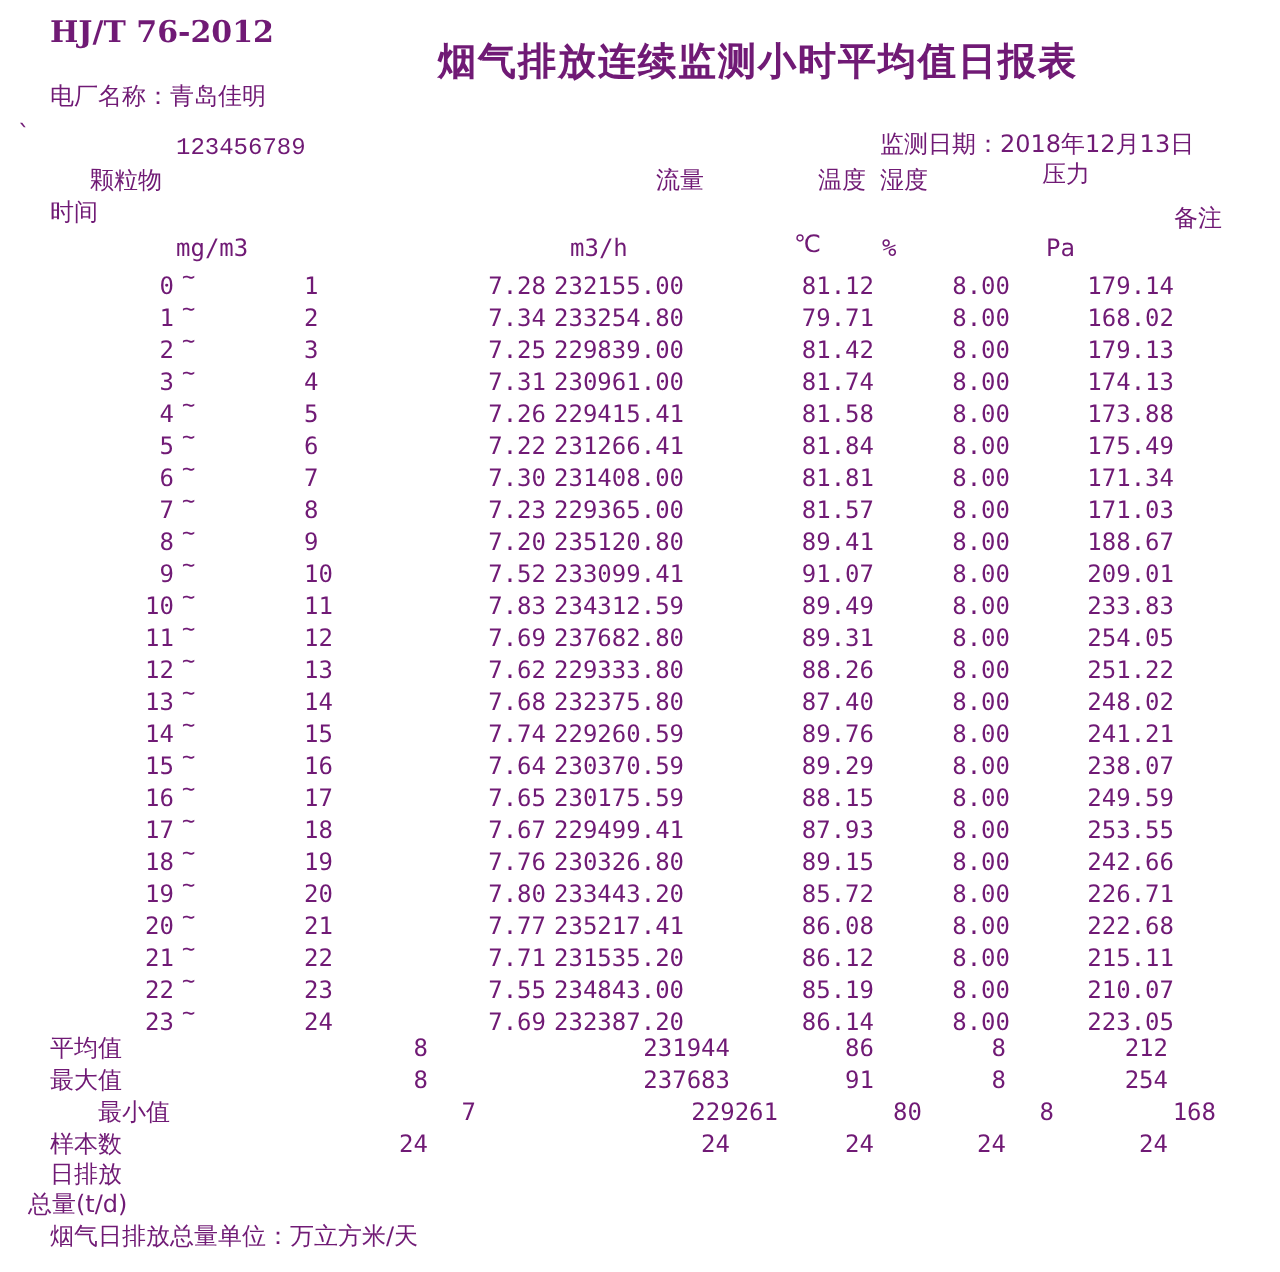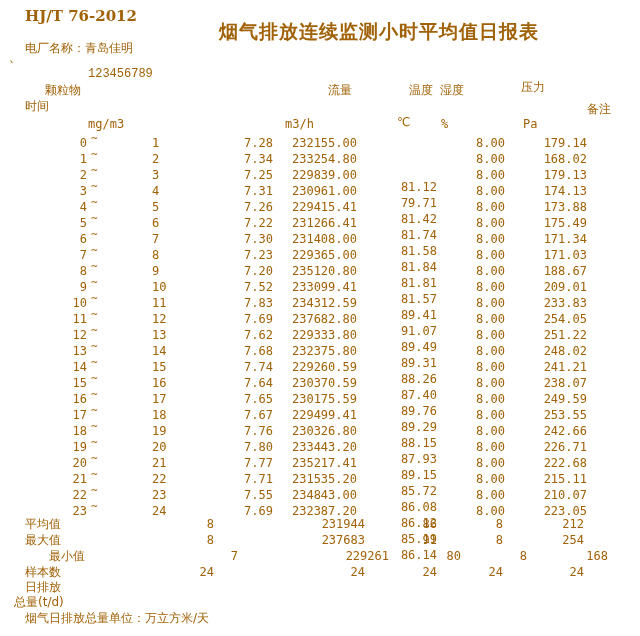--- a/index.html
+++ b/index.html
@@ -1,16 +1,16 @@
 <!DOCTYPE html>
 <html><head>
 <meta charset="utf-8">
 <style>
   html,body{margin:0;padding:0;background:#fff;}
-  .page{position:relative;width:640px;height:636px;background:#ffffff;color:#a16207;
+  .page{position:relative;width:640px;height:636px;background:#ffffff;color:#701a75;
         font-family:"DejaVu Sans",sans-serif;font-size:12px;overflow:hidden;}
   .abs{position:absolute;white-space:nowrap;line-height:13px;}
   .num{font-family:"DejaVu Sans Mono",monospace;font-size:12px;}
   
   .standard{left:25px;top:10px;font-family:"DejaVu Serif",serif;font-weight:bold;font-size:15px;}
   .title{left:219px;top:25px;font-weight:bold;font-size:19px;letter-spacing:1px;}
   .plant-line{left:25px;top:42px;}
   .backtick{left:9px;top:61px;}
   .plant-code{left:88px;top:68px;font-family:Liberation Mono, monospace;}
   .date-line{left:440px;top:66px;}
@@ -28,22 +28,22 @@
   .u-temp{left:397px;top:116px;}
   .u-hum{left:441px;top:118px;}
   .u-press{left:523px;top:118px;}
   
   .row{position:absolute;left:0;width:640px;height:16px;}
   .cell{position:absolute;top:1px;white-space:nowrap;line-height:13px;}
   .c-start{left:40px;width:47px;text-align:right;}
   .c-tilde{left:91px;top:-4px;font-size:11px;}
   .c-end{left:152px;width:34px;text-align:left;}
   .c-pm{left:213px;width:60px;text-align:right;}
-  .c-flow{left:277px;width:80px;text-align:right;}
-  .c-temp{left:387px;width:50px;text-align:right;margin-top:44px;}
+  .c-flow{left:277px;width:80px;}
+  .c-temp{left:387px;width:50px;text-align:right;}
   .c-hum{left:455px;width:50px;text-align:right;}
   .c-press{left:527px;width:60px;text-align:right;}
   
   .s-label{left:25px;}
   .s-pm{left:140px;width:74px;text-align:right;}
   .s-flow{left:285px;width:80px;text-align:right;}
   .s-temp{left:387px;width:50px;text-align:right;}
   .s-hum{left:453px;width:50px;text-align:right;}
   .s-press{left:524px;width:60px;text-align:right;}
   
@@ -58,20 +58,23 @@
 
   <div class="abs standard">HJ/T 76-2012</div>
   <div class="abs title">烟气排放连续监测小时平均值日报表</div>
 
   <div class="abs plant-line">
     <span>电厂名称：</span><span>青岛佳明</span>
   </div>
   <div class="abs backtick">`</div>
   <div class="abs plant-code num">123456789</div>
 
+  <div class="abs date-line">
+    <span>监测日期：</span><span>2018年12月13日</span>
+  </div>
 
   <div class="abs h-pm">颗粒物</div>
   <div class="abs h-flow">流量</div>
   <div class="abs h-temp">温度</div>
   <div class="abs h-hum">湿度</div>
   <div class="abs h-press">压力</div>
   <div class="abs h-time">时间</div>
   <div class="abs h-remark">备注</div>
 
   <div class="abs u-pm num">mg/m3</div>

